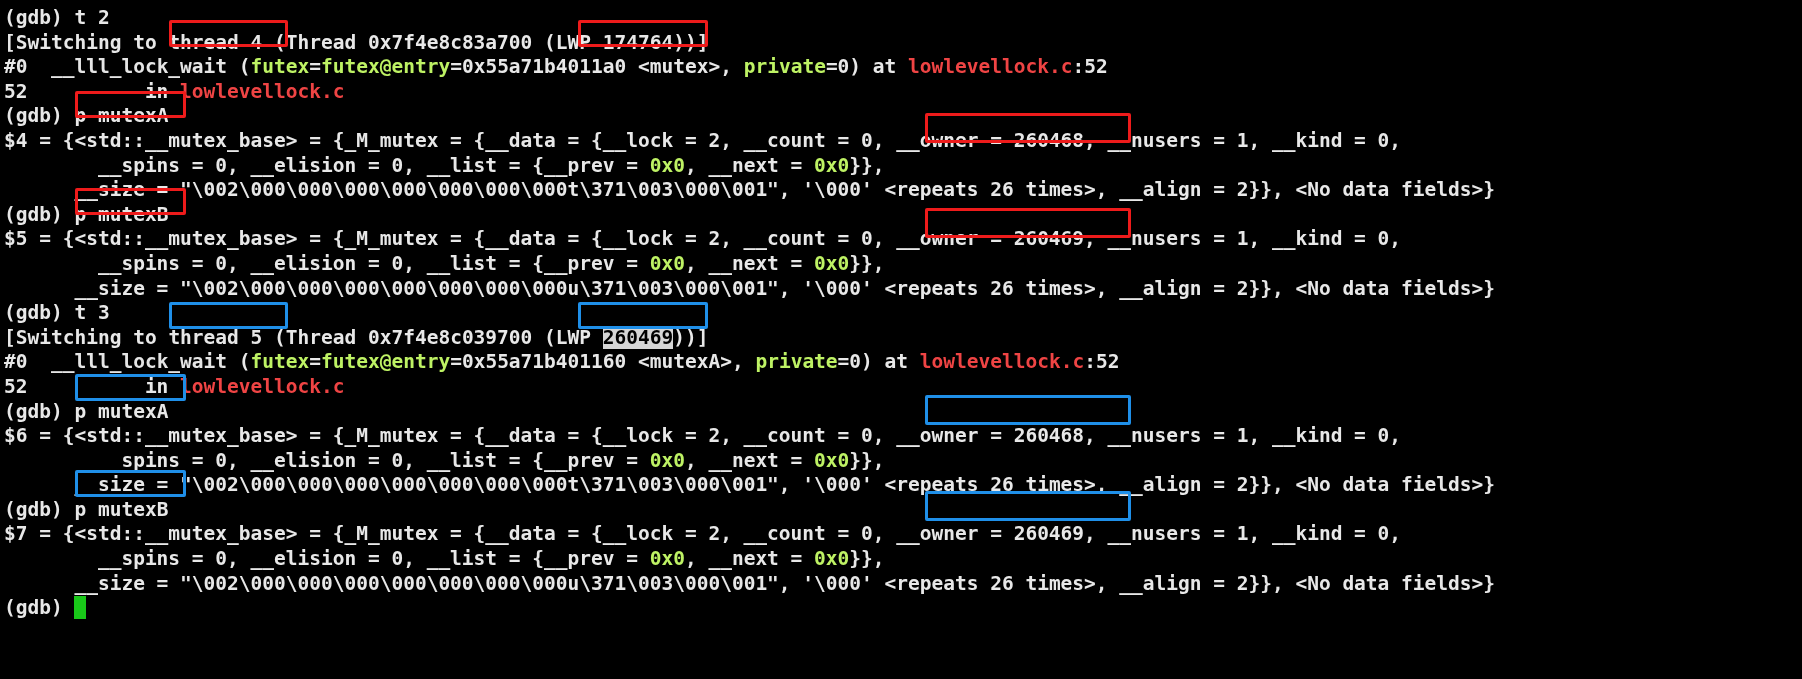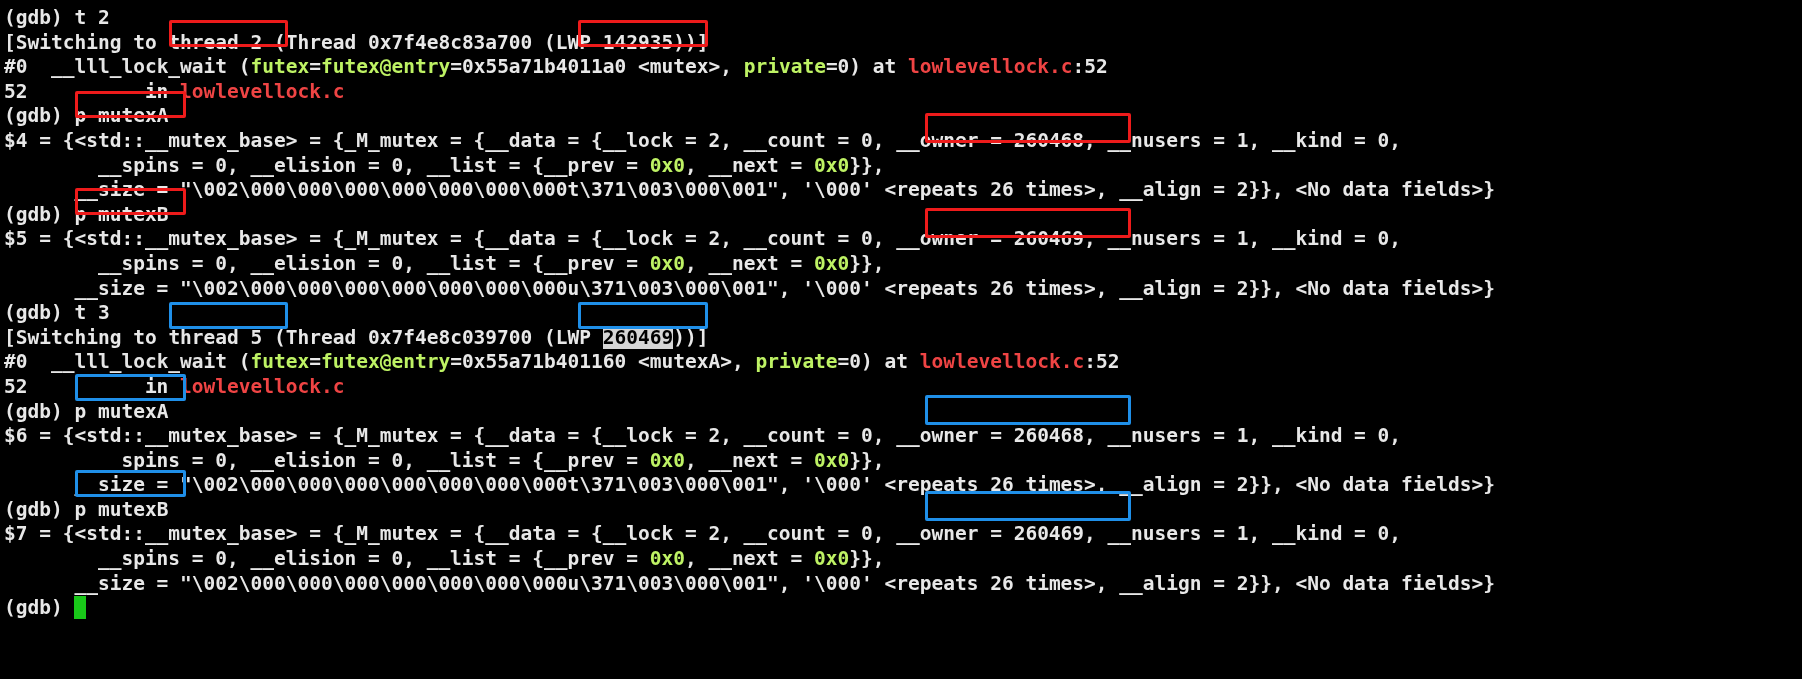--- a/index.html
+++ b/index.html
@@ -52,21 +52,21 @@
   }
   .box.blue { border-color: #1f8fe8; }
 </style>
 </head>
 <body>
 
 <div id="terminal">
 
   <div class="line"><span class="c-white">(gdb)</span><span class="c-white"> t 2</span></div>
 
-  <div class="line"><span class="c-white">[Switching to </span><span class="c-white">thread 2</span><span class="c-white"> (Thread 0x7f4e8c83a700 (</span><span class="c-white">LWP </span><span class="c-white">142935</span><span class="c-white">))]</span></div>
+  <div class="line"><span class="c-white">[Switching to </span><span class="c-white">thread 4</span><span class="c-white"> (Thread 0x7f4e8c83a700 (</span><span class="c-white">LWP </span><span class="c-white">174764</span><span class="c-white">))]</span></div>
 
   <div class="line"><span class="c-white">#0  </span><span class="c-yellow">__lll_lock_wait</span><span class="c-white"> (</span><span class="c-cyan">futex</span><span class="c-white">=</span><span class="c-cyan">futex@entry</span><span class="c-white">=</span><span class="c-white">0x55a71b4011a0</span><span class="c-white"> &lt;mutex&gt;, </span><span class="c-cyan">private</span><span class="c-white">=0) at </span><span class="c-green">lowlevellock.c</span><span class="c-white">:52</span></div>
 
   <div class="line"><span class="c-white">52          in </span><span class="c-green">lowlevellock.c</span></div>
 
   <div class="line"><span class="c-white">(gdb)</span><span class="c-white"> </span><span class="c-white">p mutexA</span></div>
 
   <div class="line"><span class="c-white">$4 = </span><span class="c-white">{&lt;std::__mutex_base&gt; = {_M_mutex = {__data = {__lock = 2, __count = 0, </span><span class="c-white">__owner = 260468</span><span class="c-white">, __nusers = 1, __kind = 0,</span></div>
 
   <div class="line"><span class="c-white">        __spins = 0, __elision = 0, __list = {__prev = </span><span class="c-blue">0x0</span><span class="c-white">, __next = </span><span class="c-blue">0x0</span><span class="c-white">}},</span></div>

